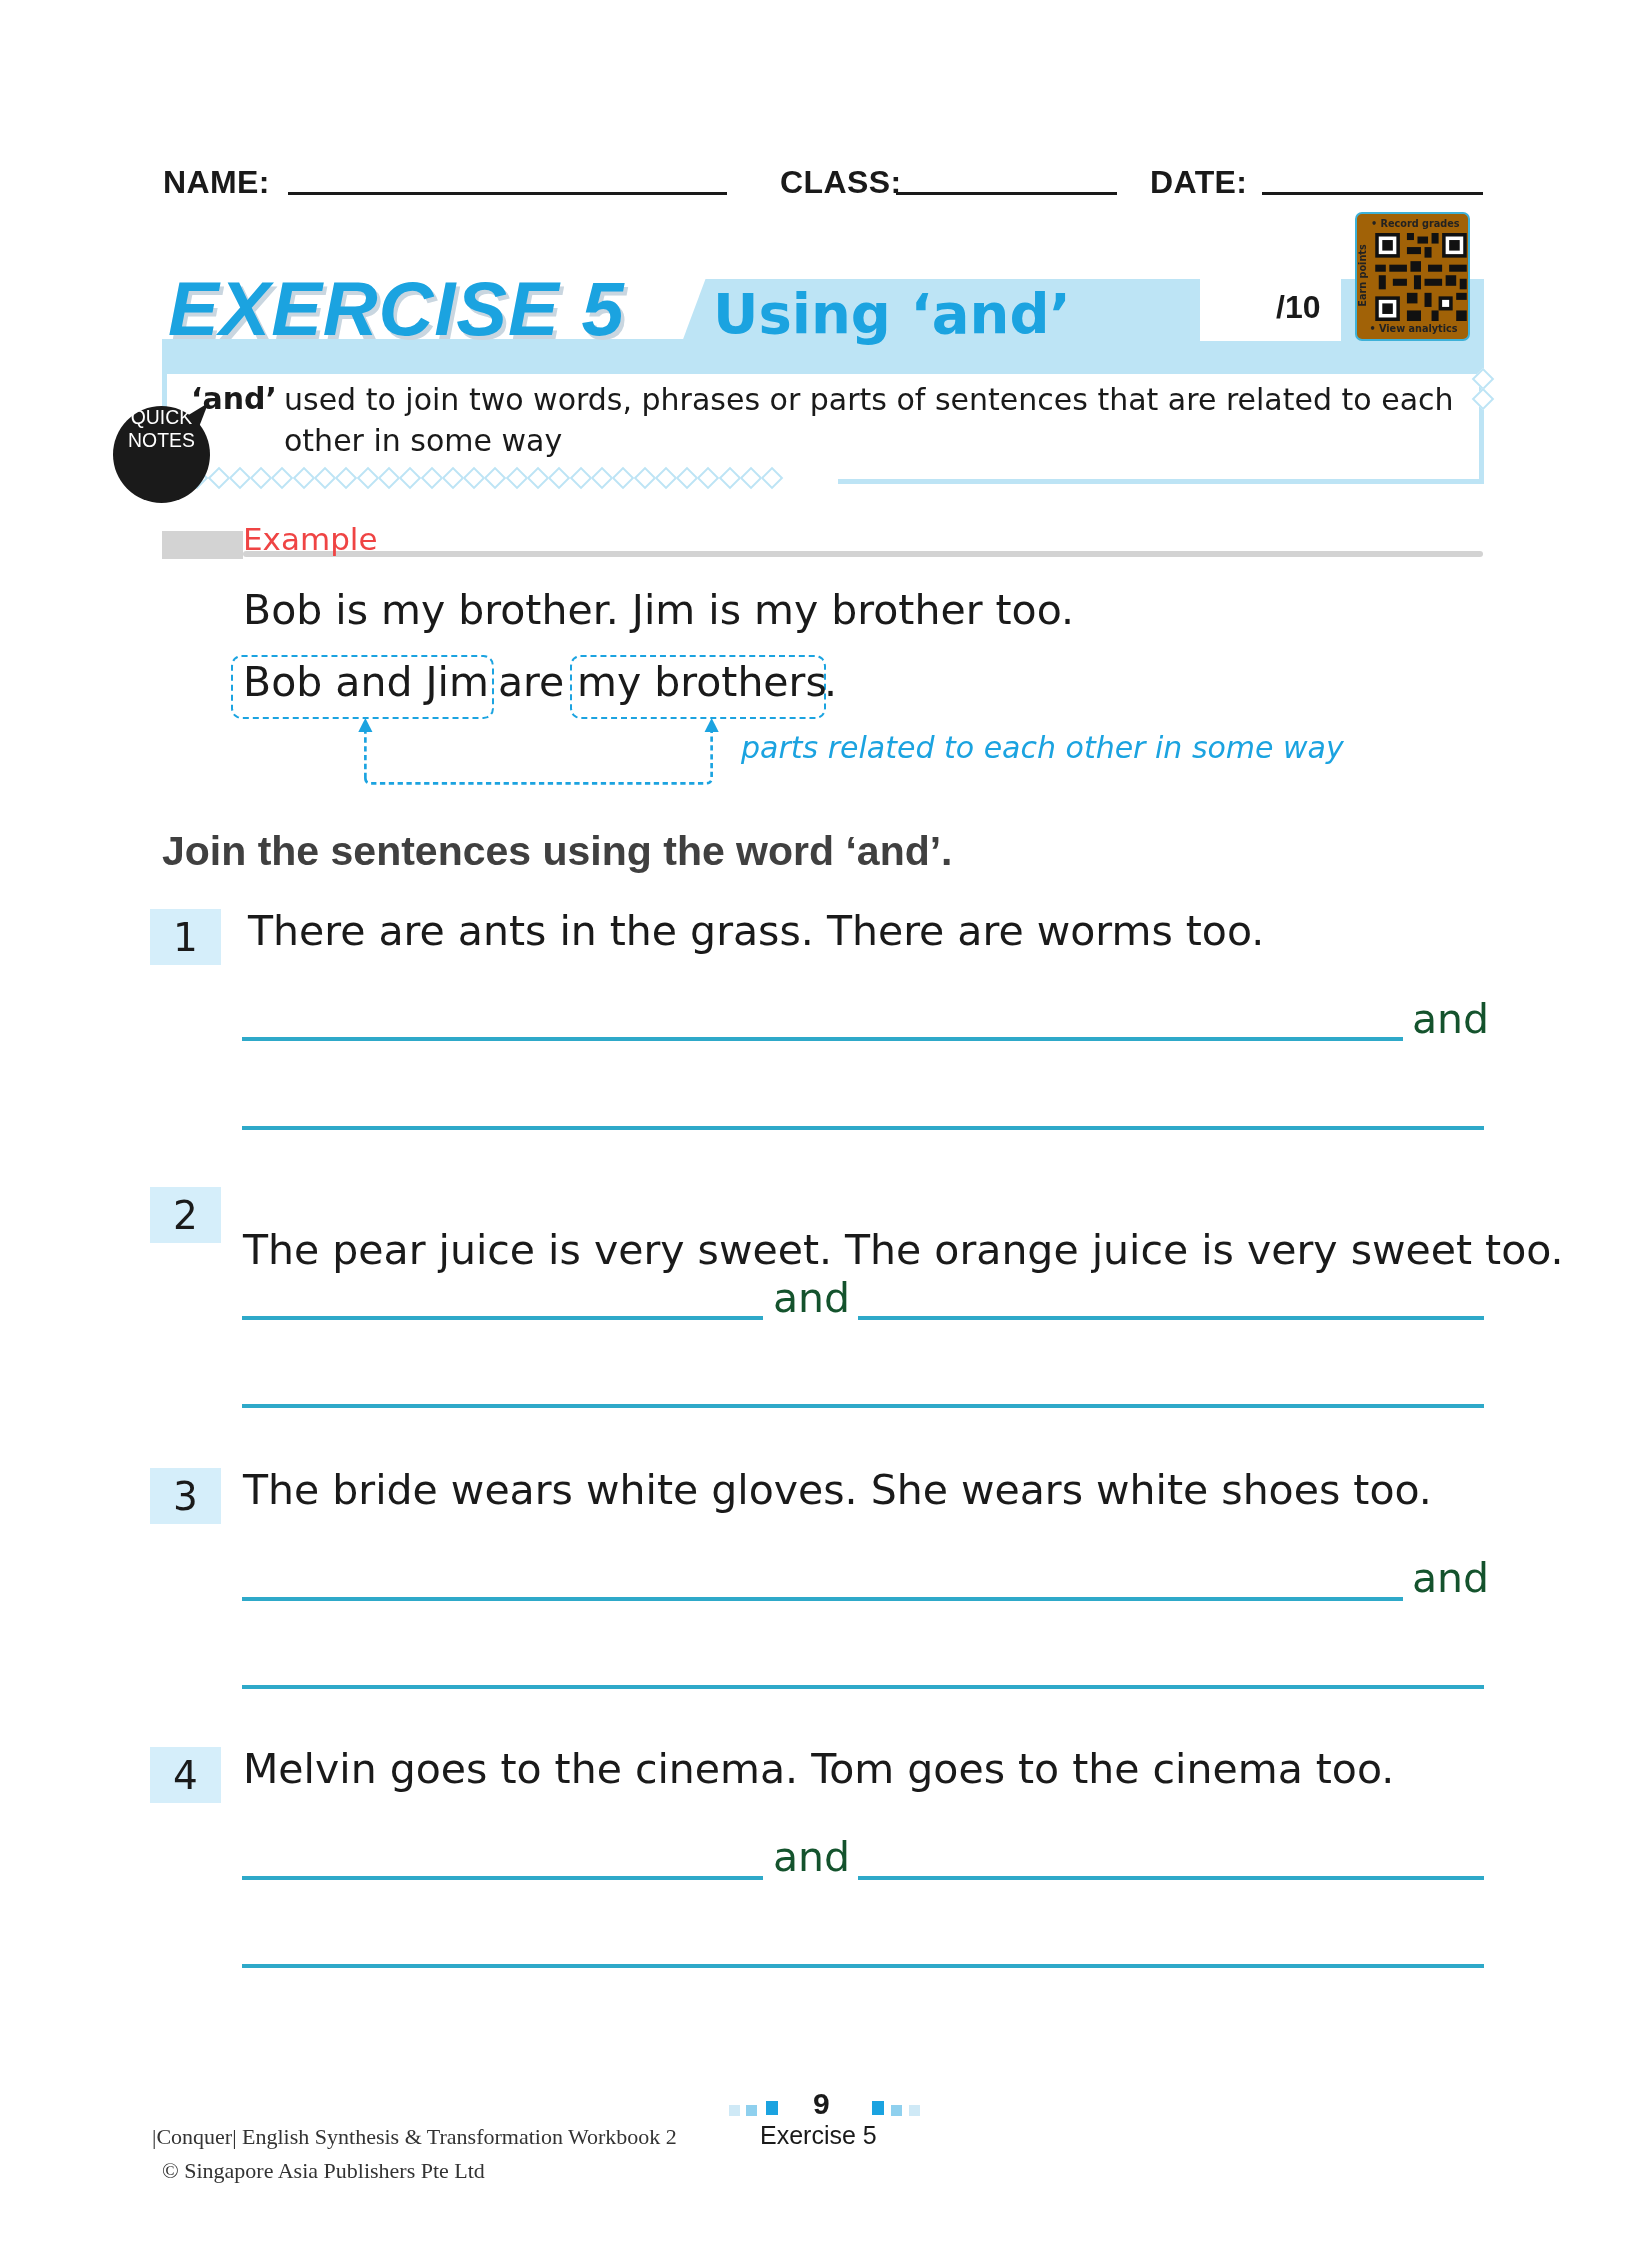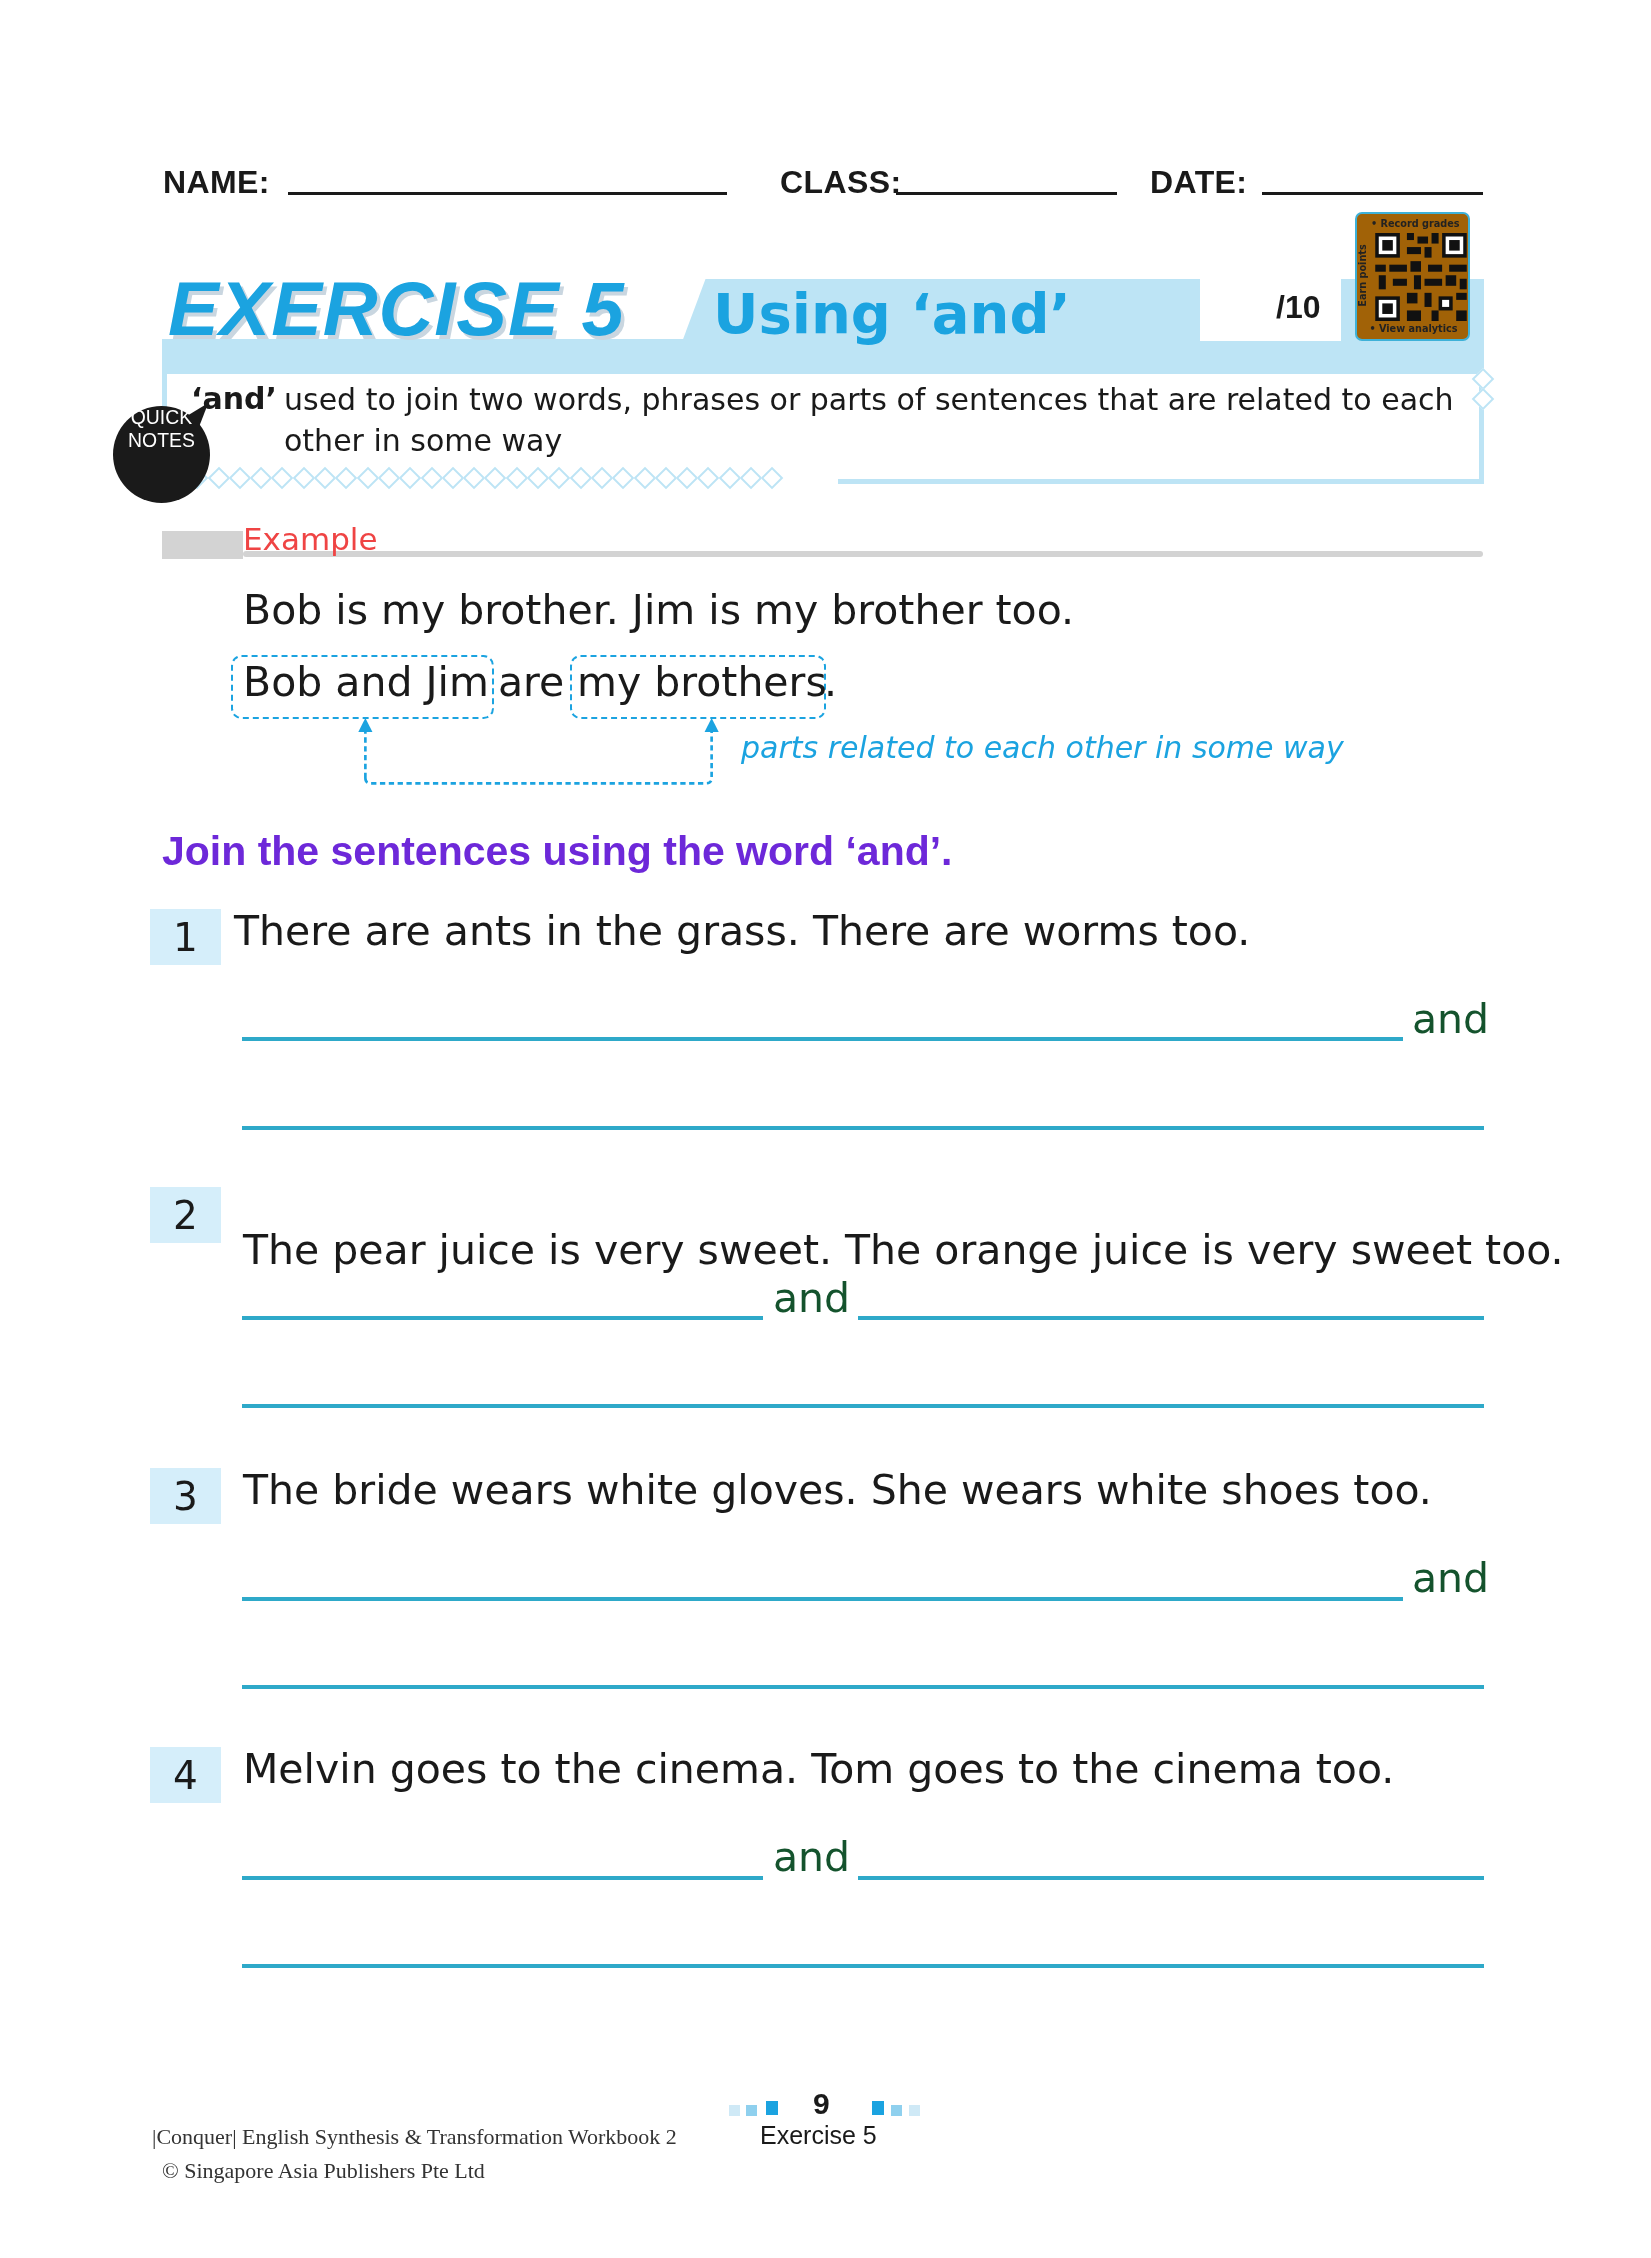--- a/index.html
+++ b/index.html
@@ -34,21 +34,21 @@
     .diamond { width: 16px; height: 16px; border: 2.6px solid #bde4f5; transform: rotate(45deg); background: #fff; }
 
     
     .example-bar { background: #d3d3d3; }
     .hand { font-family: "DejaVu Sans", sans-serif; font-size: 41px; color: #1a1a1a; }
     .example-label { font-family: "DejaVu Sans", sans-serif; font-size: 31px; font-weight: normal; color: #ef4444; }
     .dash-box { border: 2.6px dashed #1ba3e0; border-radius: 10.6px; }
     .related-note { font-family: "DejaVu Sans", sans-serif; font-style: italic; font-size: 30px; color: #1ba3e0; }
 
     
-    .instruction { font-family: "Liberation Sans", sans-serif; font-weight: bold; font-size: 41px; color: #6d28d9; }
+    .instruction { font-family: "Liberation Sans", sans-serif; font-weight: bold; font-size: 41px; color: #404040; }
 
     
     .qnum { width: 71px; height: 56px; background: #d5eefa; display: flex; align-items: center; justify-content: center;
       font-family: "DejaVu Sans", sans-serif; font-size: 39px; color: #1a1a1a; }
     .qtext { font-family: "DejaVu Sans", sans-serif; font-size: 41px; color: #1a1a1a; white-space: nowrap; }
     .ans-line { height: 3.5px; background: #2ea9c9; }
     .and-word { font-family: "DejaVu Sans", sans-serif; font-size: 41px; color: #14532d; }
 
     
     .foot-serif { font-family: "Liberation Serif", serif; font-size: 22px; color: #333; }
@@ -182,21 +182,21 @@
   <path d="M14 70 L14 14" stroke="#1ba3e0" stroke-width="3" stroke-dasharray="6 4" fill="none"></path>
   <path d="M14 70 Q14 76 20 76 L400 76 Q406 76 406 70 L406 14" stroke="#1ba3e0" stroke-width="3" stroke-dasharray="6 4" fill="none"></path>
   <polygon points="14,2 6,18 22,18" fill="#1ba3e0"></polygon>
   <polygon points="406,2 398,18 414,18" fill="#1ba3e0"></polygon>
 </svg>
 <div class="abs related-note" style="left:741px; top:730px;">parts related to each other in some way</div>
 
 <div class="abs instruction" style="left:162px; top:828px;">Join the sentences using the word ‘and’.</div>
 
 <div class="abs qnum" style="left:150px; top:909px;">1</div>
-<div class="abs qtext" style="left:234px; top:907px;">There are ants in the grass. There are worms too.</div>
+<div class="abs qtext" style="left:248px; top:907px;">There are ants in the grass. There are worms too.</div>
 <div class="abs ans-line" style="left:242px; top:1037px; width:1161px;"></div>
 <div class="abs and-word" style="left:1412px; top:995px;">and</div>
 <div class="abs ans-line" style="left:242px; top:1126px; width:1242px;"></div>
 
 <div class="abs qnum" style="left:150px; top:1187px;">2</div>
 <div class="abs qtext" style="left:243px; top:1226px;">The pear juice is very sweet. The orange juice is very sweet too.</div>
 <div class="abs ans-line" style="left:242px; top:1316px; width:521px;"></div>
 <div class="abs and-word" style="left:773px; top:1274px;">and</div>
 <div class="abs ans-line" style="left:858px; top:1316px; width:626px;"></div>
 <div class="abs ans-line" style="left:242px; top:1404px; width:1242px;"></div>

